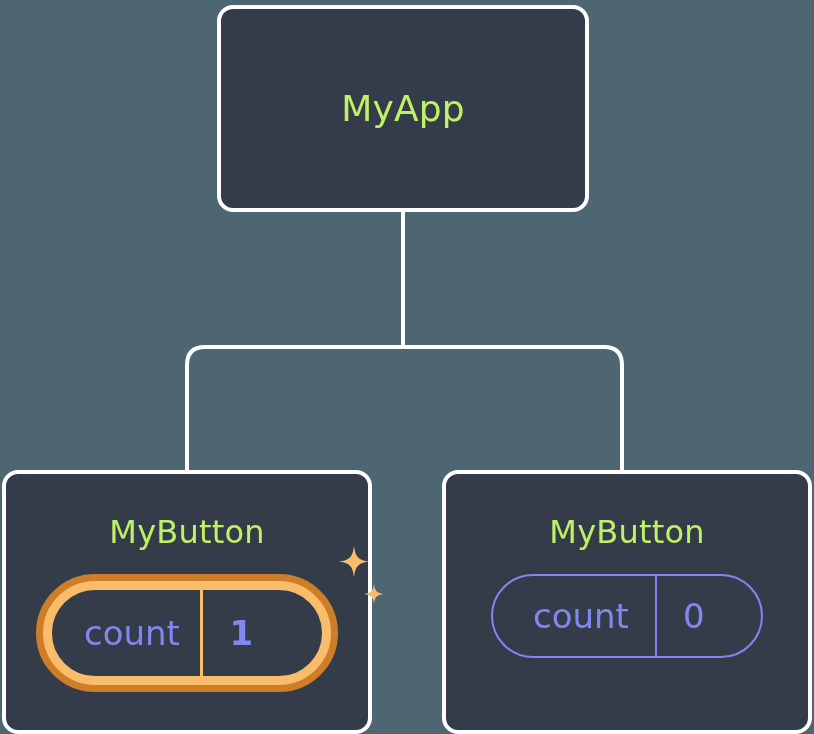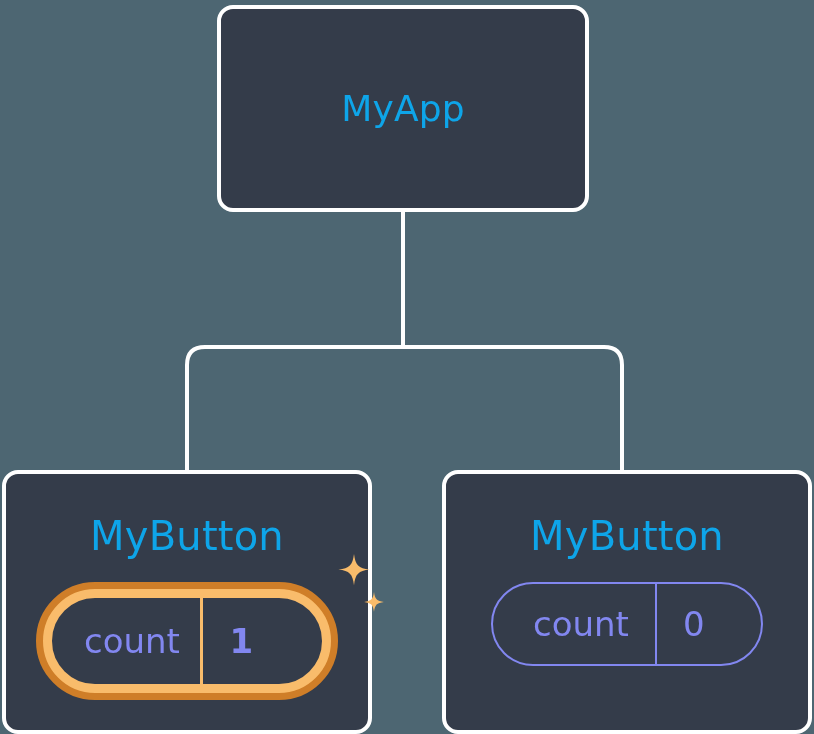--- a/index.html
+++ b/index.html
@@ -63,30 +63,30 @@
     left: 442px;
     top: 470px;
     width: 370px;
     height: 264px;
     border-bottom-left-radius: 16px;
     border-bottom-right-radius: 16px;
     padding-top: 42px;
   }
 
   .node-title {
-    color: #0ea5e9;
+    color: #bef264;
     font-size: 36px;
     font-weight: 400;
     line-height: 1;
     letter-spacing: 0.2px;
     white-space: nowrap;
   }
   .node-child-left .node-title,
   .node-child-right .node-title {
-    font-size: 40px;
+    font-size: 32px;
   }
 
   
   .pill-wrap {
     position: relative;
     margin-top: 26px;
     display: flex;
     align-items: center;
     justify-content: flex-end;
   }

